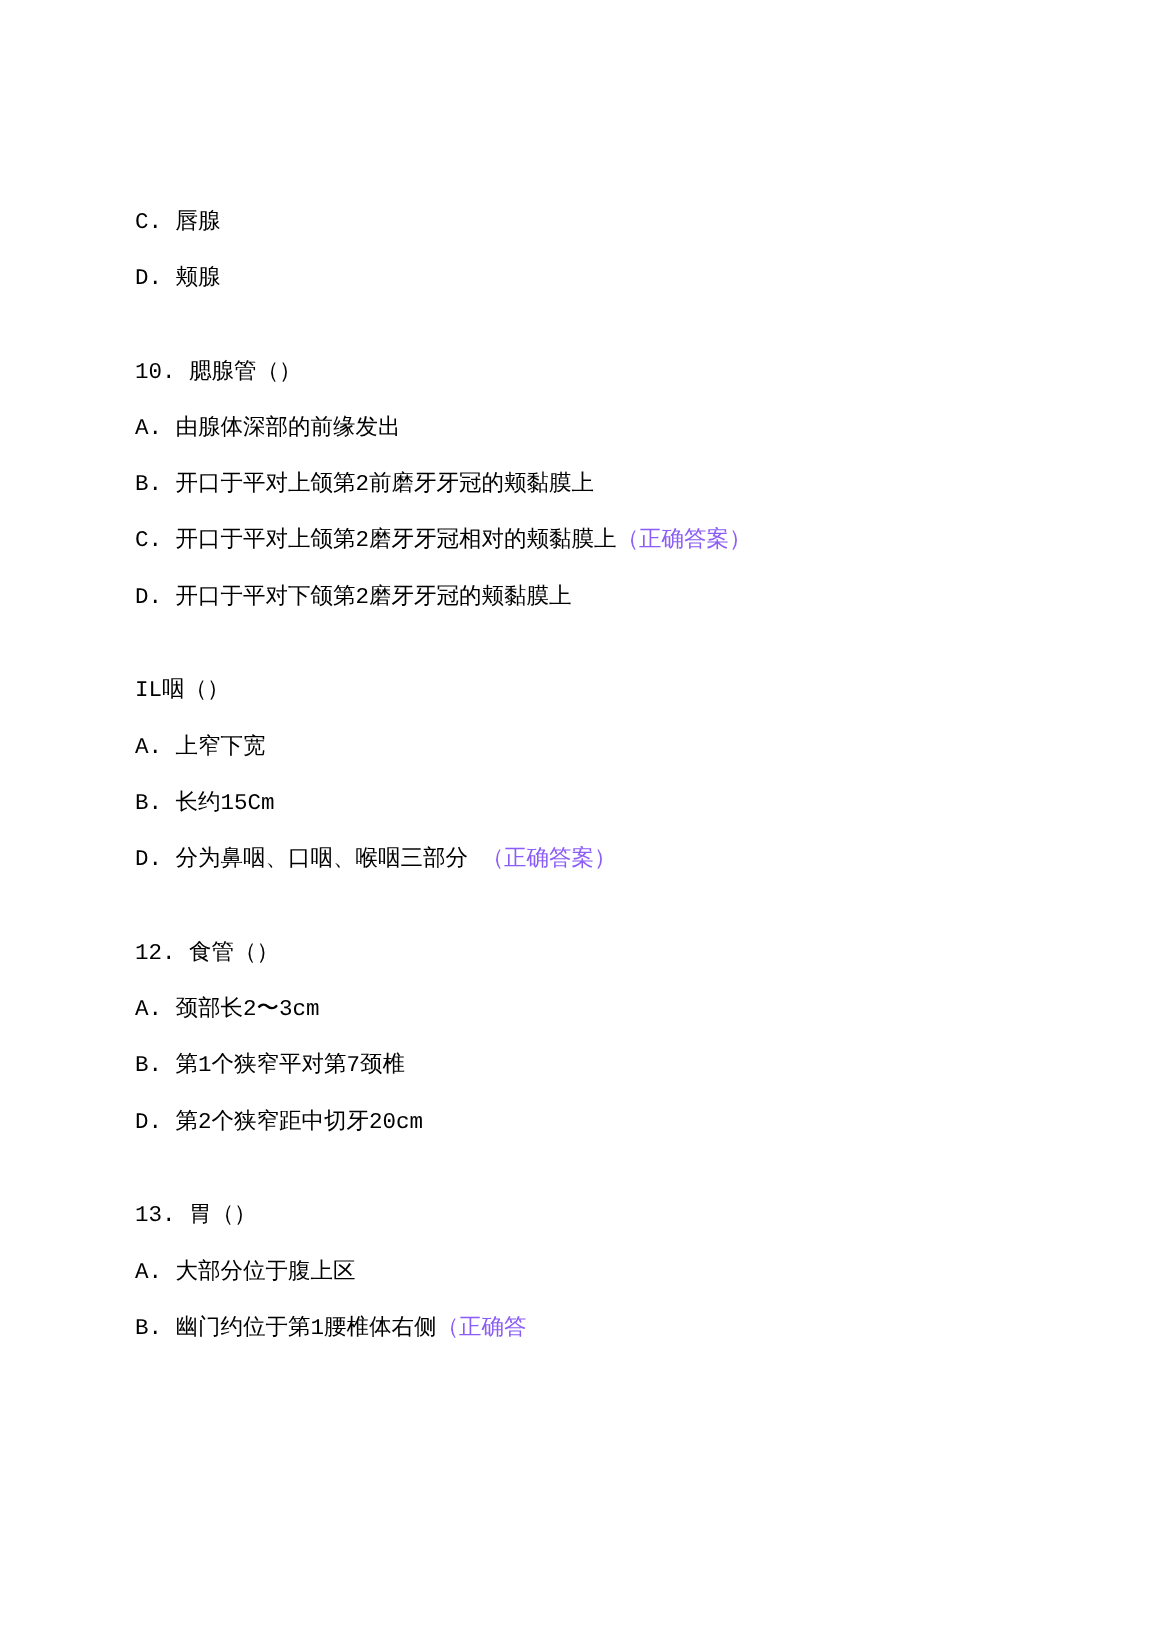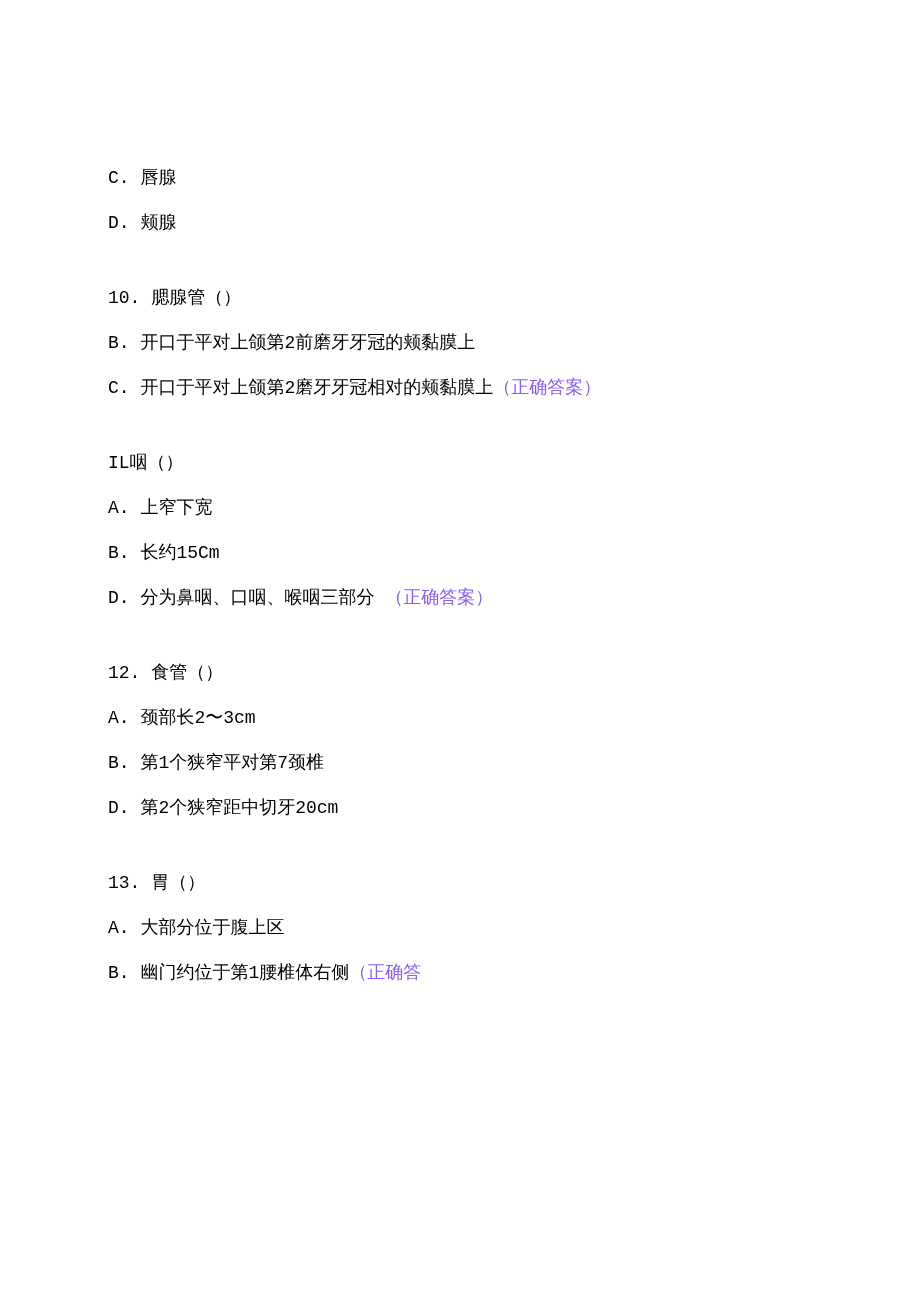--- a/index.html
+++ b/index.html
@@ -41,24 +41,30 @@
     <span>C. 唇腺</span>
   </div>
   <div class="option">
     <span>D. 颊腺</span>
   </div>
 
   <div class="question-block">
     <span>10. 腮腺管（）</span>
   </div>
   <div class="option">
+    <span>A. 由腺体深部的前缘发出</span>
+  </div>
+  <div class="option">
     <span>B. 开口于平对上颌第2前磨牙牙冠的颊黏膜上</span>
   </div>
   <div class="option">
     <span>C. 开口于平对上颌第2磨牙牙冠相对的颊黏膜上</span><span class="correct">（正确答案）</span>
+  </div>
+  <div class="option">
+    <span>D. 开口于平对下颌第2磨牙牙冠的颊黏膜上</span>
   </div>
 
   <div class="question-block">
     <span>IL咽（）</span>
   </div>
   <div class="option">
     <span>A. 上窄下宽</span>
   </div>
   <div class="option">
     <span>B. 长约15Cm</span>

